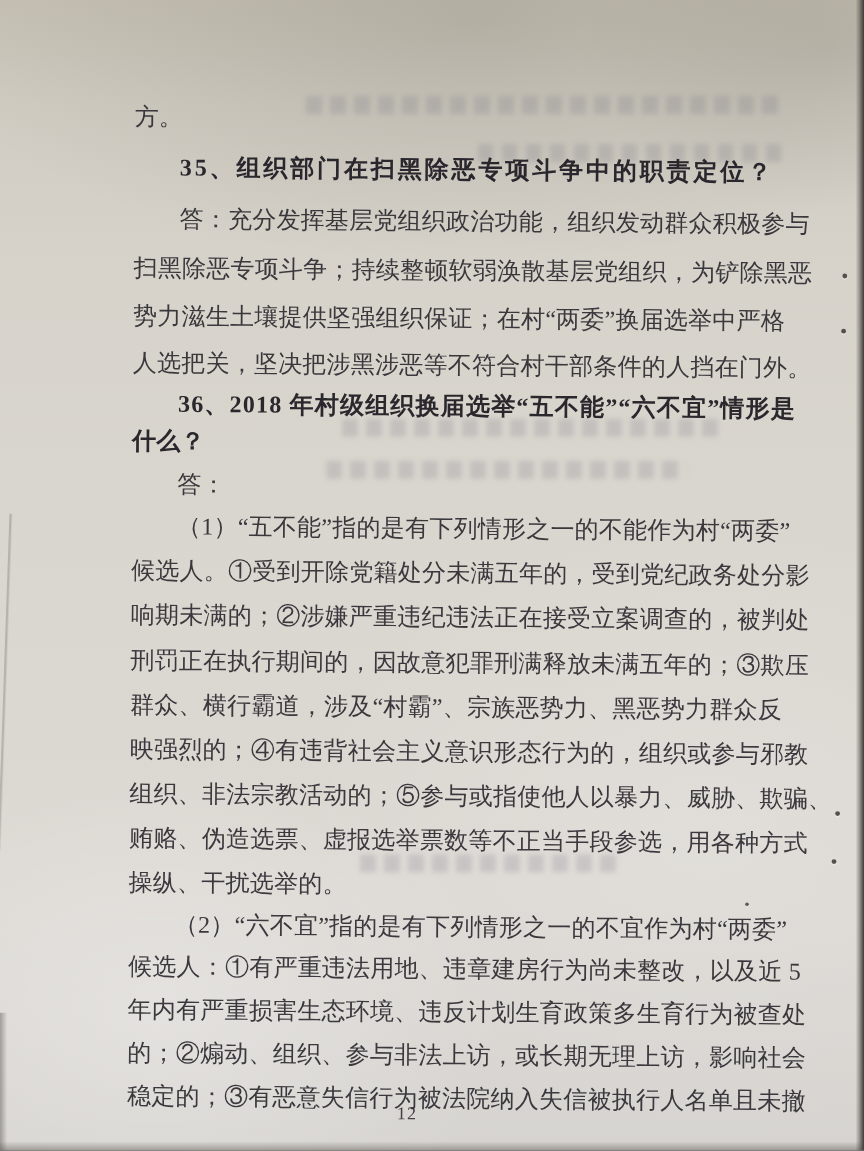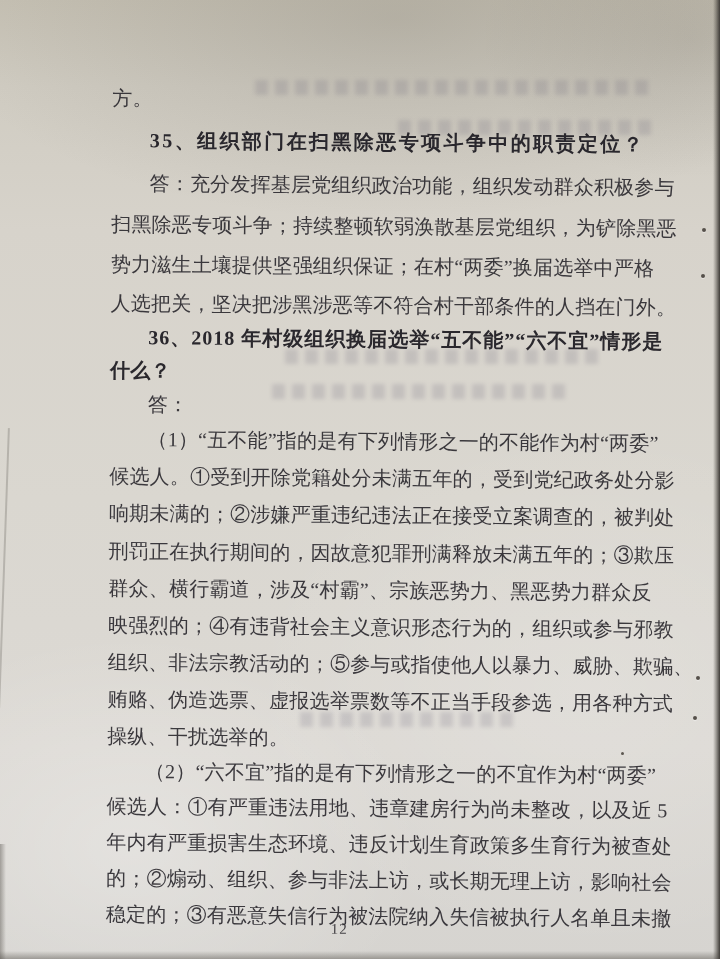--- a/index.html
+++ b/index.html
@@ -50,21 +50,21 @@
   <div class="bleed" style="left:300px;top:712px;width:215px;"></div>
 
   <div class="text-layer">
     <div class="ln" style="top:83px;">方。</div>
     <div class="ln in b sp" style="top:125px;">35、组织部门在扫黑除恶专项斗争中的职责定位？</div>
     <div class="ln in" style="top:168px;">答：充分发挥基层党组织政治功能，组织发动群众积极参与</div>
     <div class="ln" style="top:209px;">扫黑除恶专项斗争；持续整顿软弱涣散基层党组织，为铲除黑恶</div>
     <div class="ln" style="top:249px;">势力滋生土壤提供坚强组织保证；在村“两委”换届选举中严格</div>
     <div class="ln" style="top:288px;">人选把关，坚决把涉黑涉恶等不符合村干部条件的人挡在门外。</div>
     <div class="ln in b" style="top:322px;letter-spacing:1px;">36、2018 年村级组织换届选举“五不能”“六不宜”情形是</div>
-    <div class="ln b" style="top:355px;">什么？</div>
+    <div class="ln b" style="top:355px;font-family:Liberation Mono, monospace;">什么？</div>
     <div class="ln in" style="top:389px;">答：</div>
     <div class="ln in" style="top:424px;">（1）“五不能”指的是有下列情形之一的不能作为村“两委”</div>
     <div class="ln" style="top:461px;">候选人。①受到开除党籍处分未满五年的，受到党纪政务处分影</div>
     <div class="ln" style="top:498px;">响期未满的；②涉嫌严重违纪违法正在接受立案调查的，被判处</div>
     <div class="ln" style="top:536px;">刑罚正在执行期间的，因故意犯罪刑满释放未满五年的；③欺压</div>
     <div class="ln" style="top:573px;">群众、横行霸道，涉及“村霸”、宗族恶势力、黑恶势力群众反</div>
     <div class="ln" style="top:610px;">映强烈的；④有违背社会主义意识形态行为的，组织或参与邪教</div>
     <div class="ln" style="top:647px;">组织、非法宗教活动的；⑤参与或指使他人以暴力、威胁、欺骗、</div>
     <div class="ln" style="top:684px;">贿赂、伪造选票、虚报选举票数等不正当手段参选，用各种方式</div>
     <div class="ln" style="top:721px;">操纵、干扰选举的。</div>

